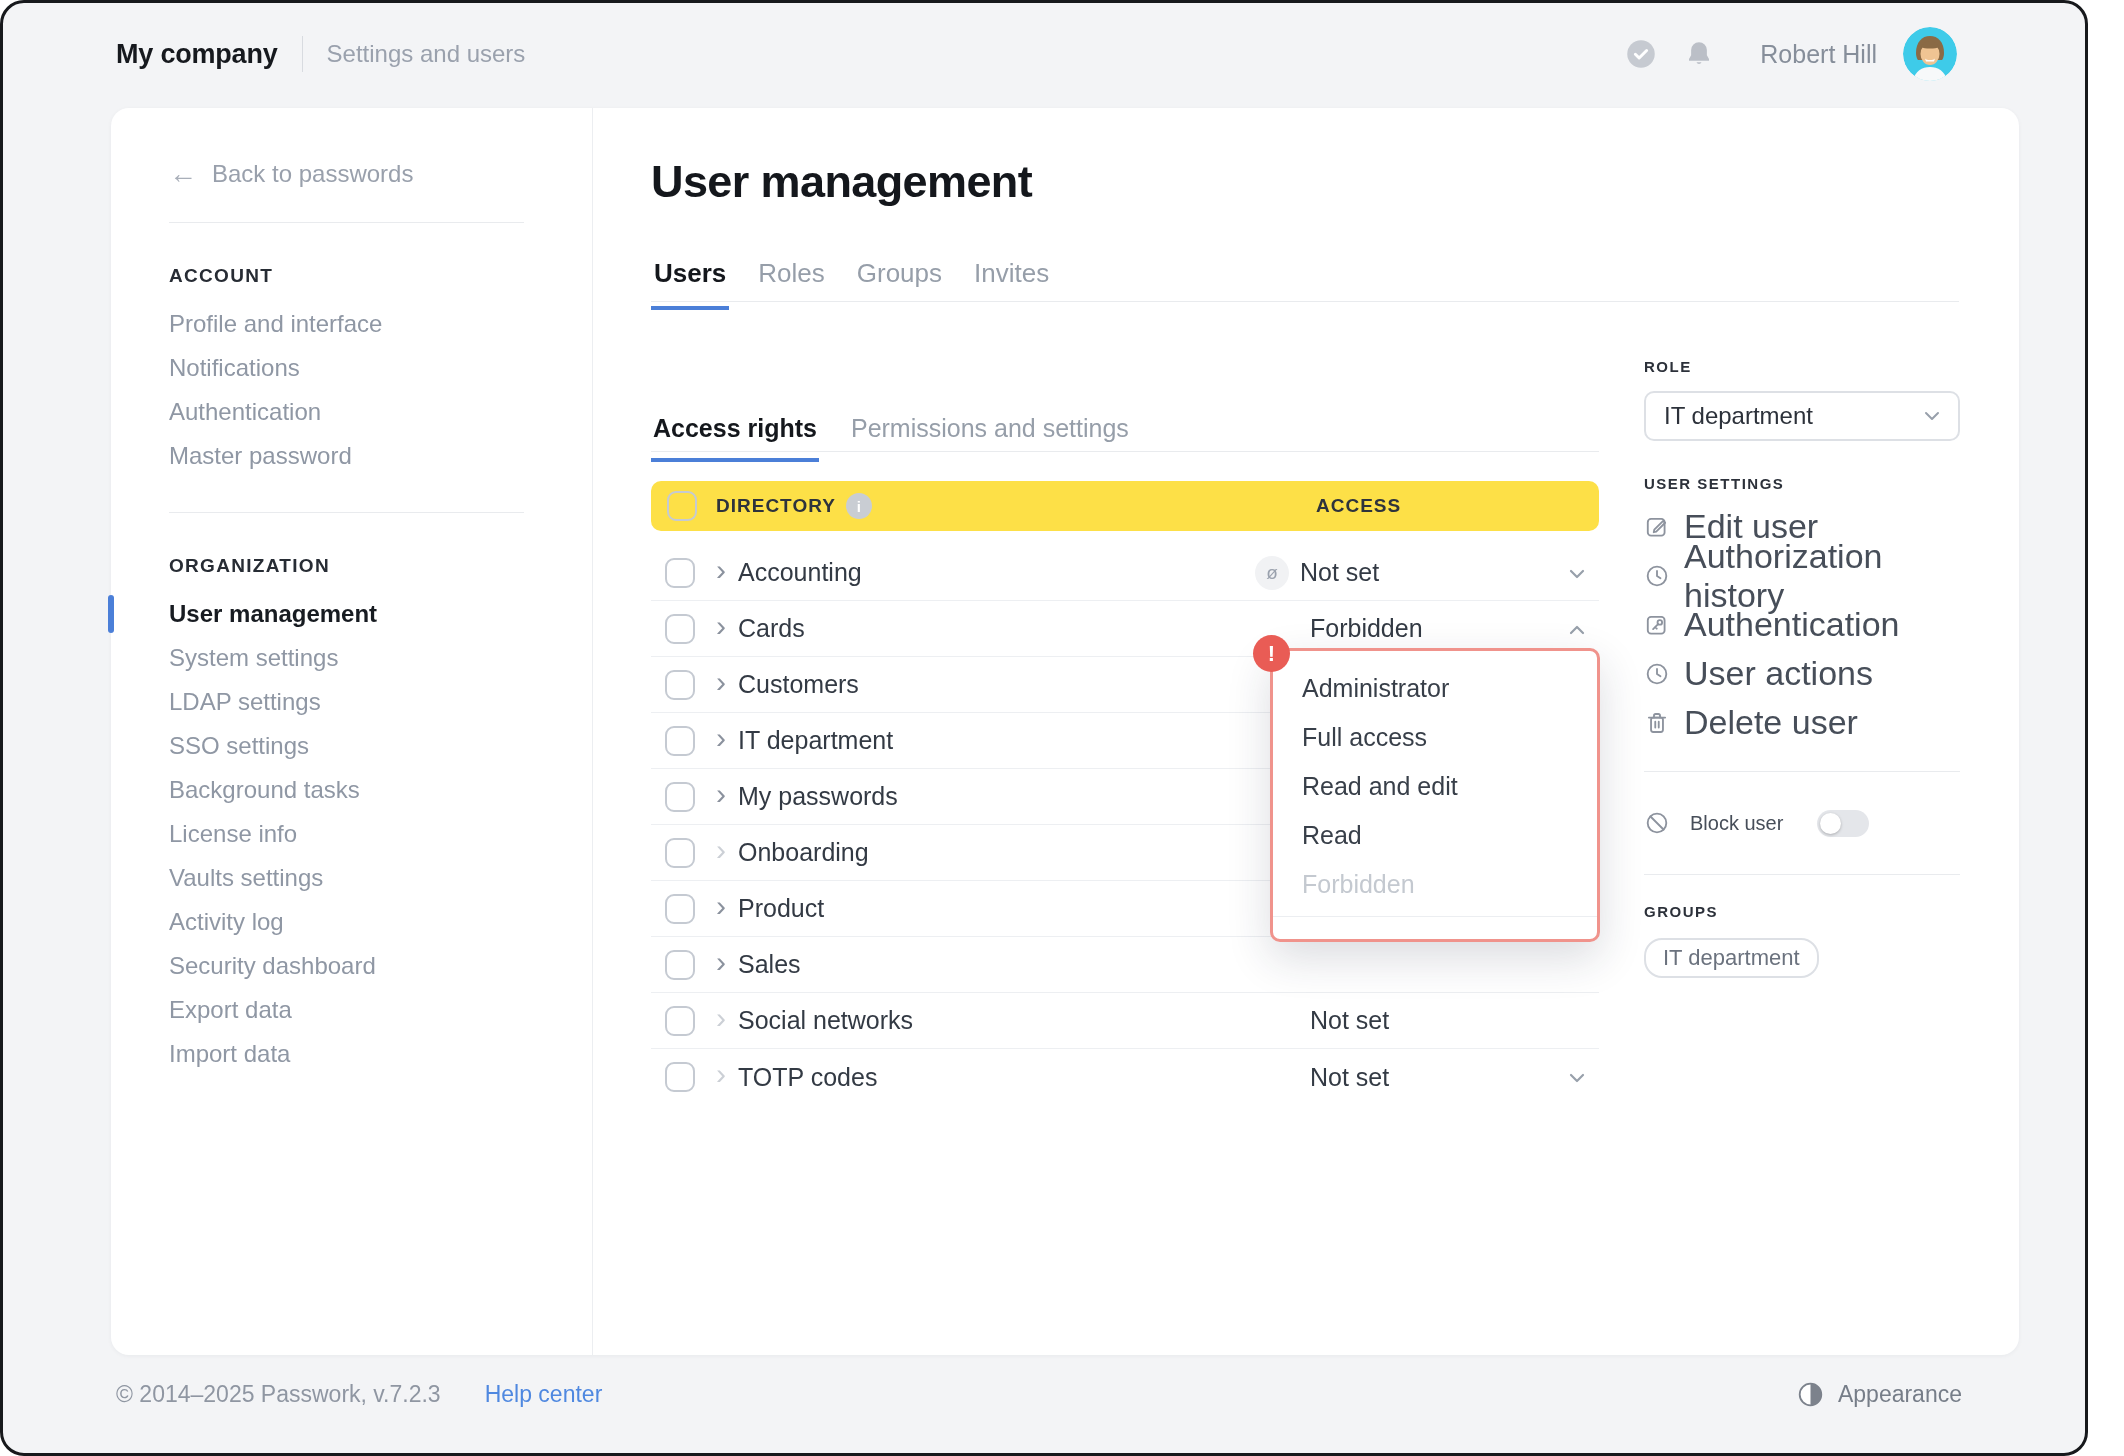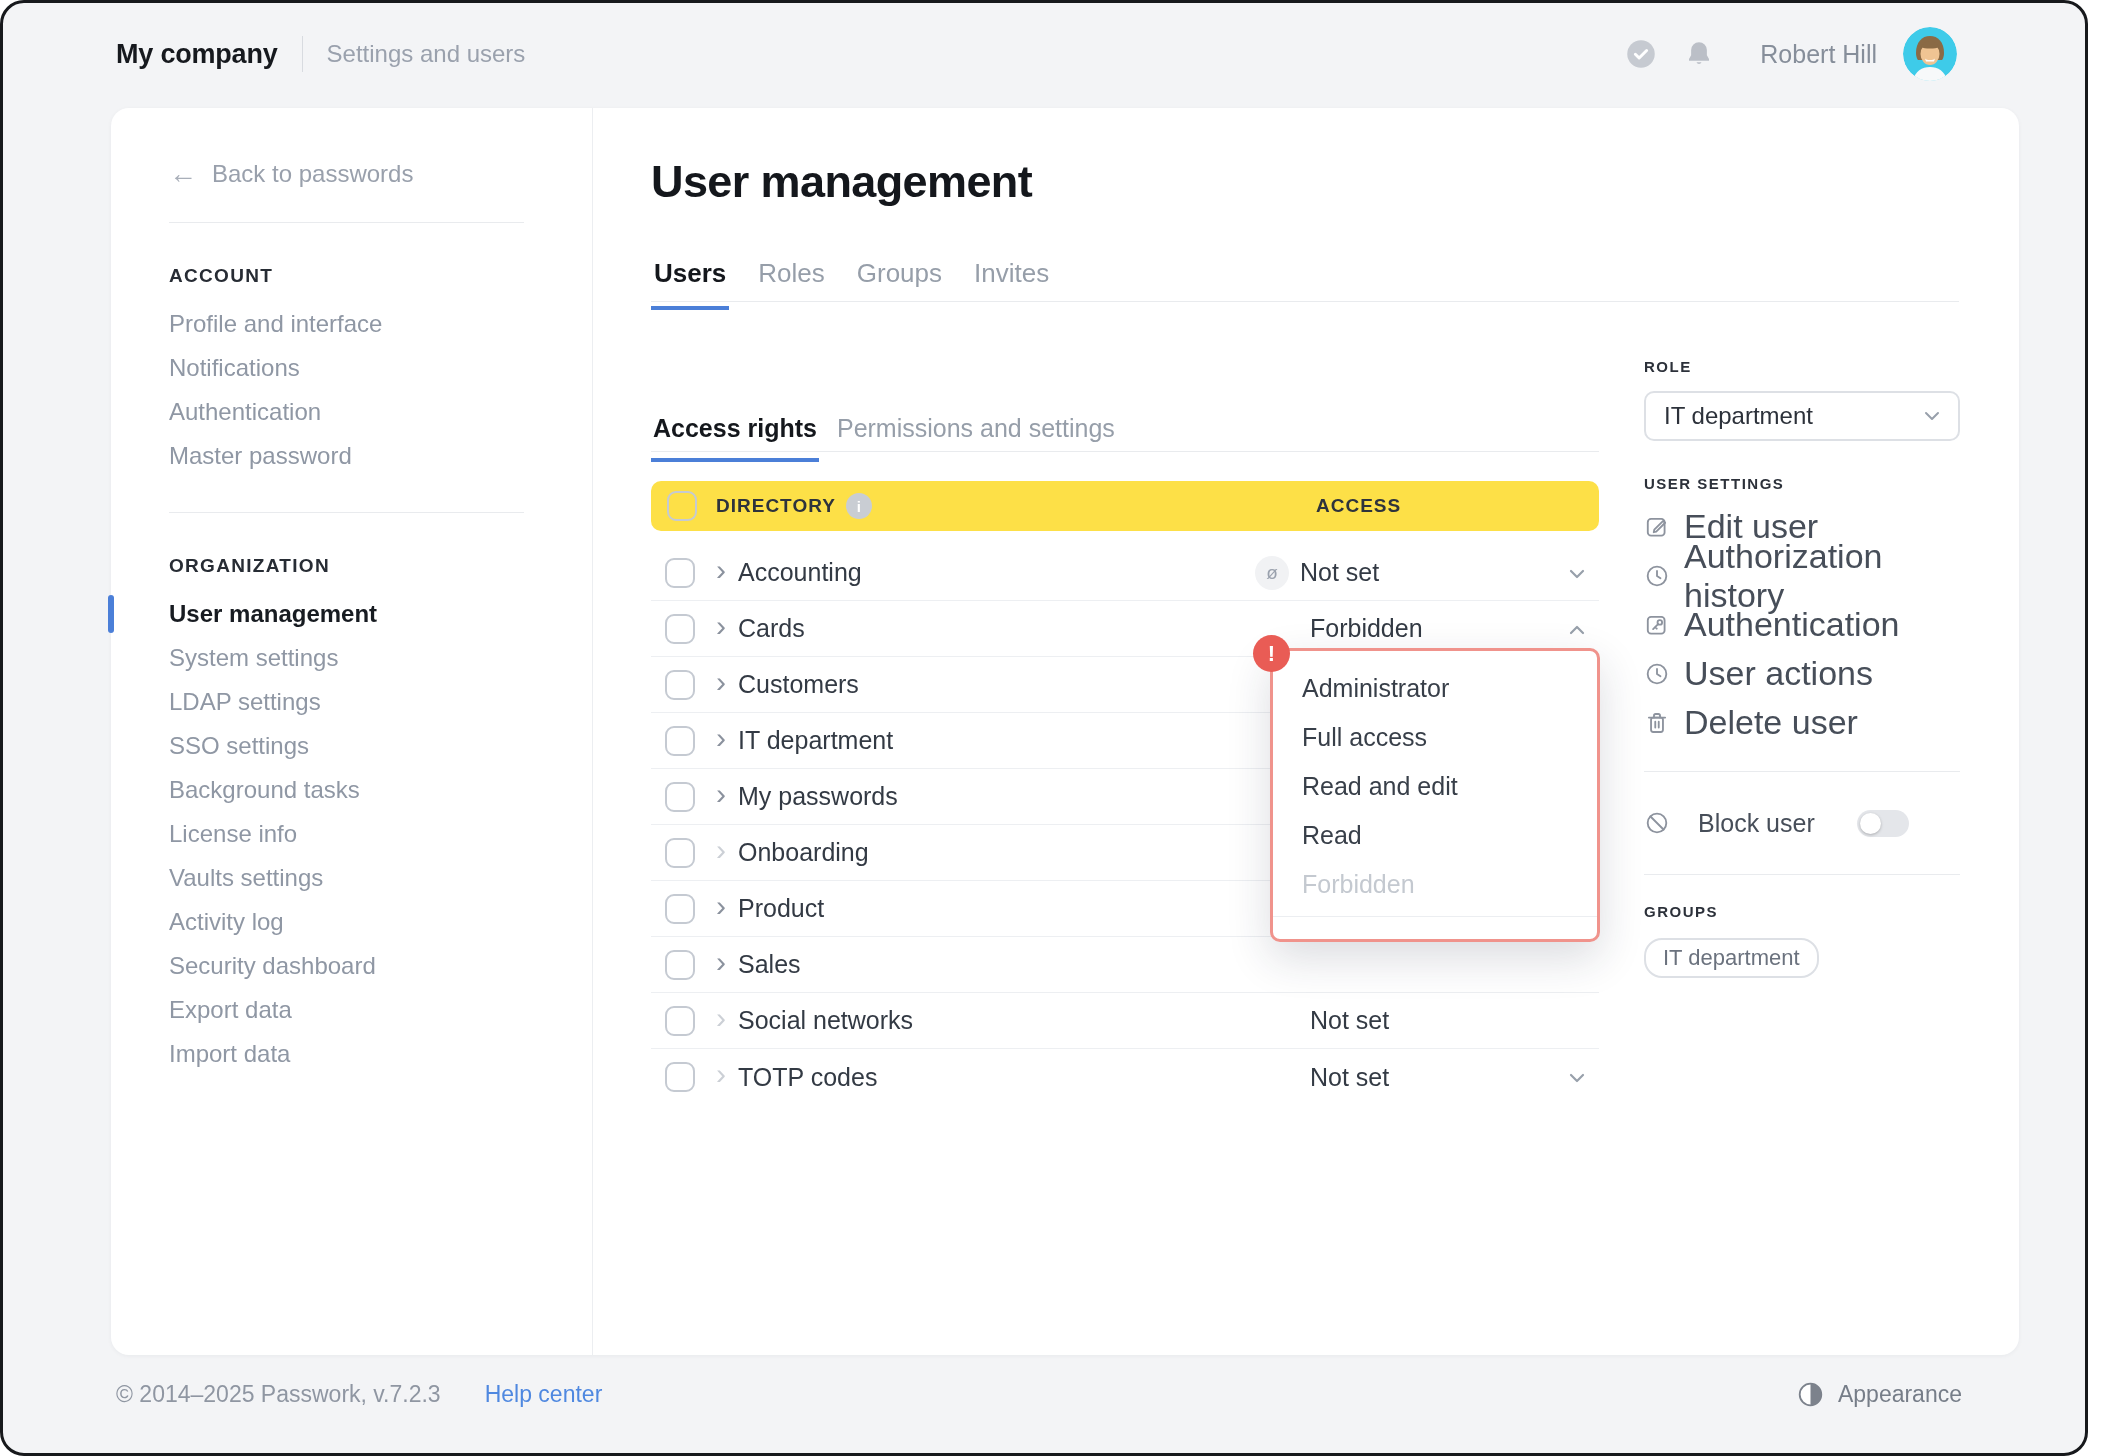--- a/index.html
+++ b/index.html
@@ -31,21 +31,21 @@
   .page-title{position:absolute;left:58px;top:48px;font-size:45px;font-weight:bold;color:#14171c;letter-spacing:-0.6px;}
   .tabs{position:absolute;left:58px;top:150px;display:flex;gap:26px;z-index:2;}
   .tab{font-size:26px;color:#969ea9;padding:0 3px 17px;border-bottom:4px solid transparent;}
   .tab.active{color:#14171c;font-weight:bold;border-bottom-color:#4b7fd8;}
   .tabs-divider{position:absolute;left:58px;width:1308px;top:193px;height:1px;background:#e9ebee;}
   .user-head{position:absolute;left:25px;top:248px;display:flex;align-items:center;}
   .user-back{width:22px;height:30px;margin-right:10px;}
   .user-name{font-size:28px;font-weight:bold;color:#14171c;}
   .user-login{font-size:28px;color:#9aa1ad;margin-left:10px;}
   .user-badge{width:30px;height:30px;border-radius:50%;border:2px solid #d5d9de;color:#bcc1c9;font-size:16px;font-weight:bold;display:flex;align-items:center;justify-content:center;margin-left:14px;box-sizing:border-box;}
-  .subtabs{position:absolute;left:58px;top:306px;display:flex;gap:16px;z-index:2;}
+  .subtabs{position:absolute;left:58px;top:306px;display:flex;gap:30px;z-index:2;}
   .subtab{font-size:25px;color:#969ea9;padding:0 2px 15px;border-bottom:4px solid transparent;}
   .subtab.active{color:#14171c;font-weight:bold;border-bottom-color:#4b7fd8;}
   .subtabs-divider{position:absolute;left:58px;width:948px;top:343px;height:1px;background:#e9ebee;}
   
   .table{position:absolute;left:58px;top:373px;width:948px;}
   .thead{position:relative;height:50px;background:#fde047;border-radius:10px;display:flex;align-items:center;padding:0 16px;box-sizing:border-box;}
   .cb{width:30px;height:30px;border:2px solid #c5cad2;border-radius:9px;box-sizing:border-box;flex:none;background:transparent;}
   .th-dir{font-size:19px;font-weight:bold;letter-spacing:1px;color:#2e333c;margin-left:19px;}
   .info-ico{width:26px;height:26px;border-radius:50%;background:#c9cdd3;color:#fff;font-size:15px;font-weight:bold;display:flex;align-items:center;justify-content:center;margin-left:10px;font-style:normal;}
   .th-access{position:absolute;left:665px;font-size:19px;font-weight:bold;letter-spacing:1px;color:#2e333c;}
@@ -72,21 +72,21 @@
   .dd-badge{position:absolute;left:-20px;top:-16px;width:37px;height:37px;border-radius:50%;background:#e95c55;color:#fff;font-size:22px;font-weight:bold;display:flex;align-items:center;justify-content:center;}
   
   .panel{position:absolute;left:1051px;top:250px;width:316px;}
   .panel-title{font-size:15px;font-weight:bold;letter-spacing:1.5px;color:#2c313a;}
   .role-select{margin-top:16px;height:50px;border:2px solid #dde0e5;border-radius:10px;display:flex;align-items:center;justify-content:space-between;padding:0 16px 0 18px;font-size:24px;color:#2c313a;box-sizing:border-box;}
   .settings-title{margin-top:34px;}
   .panel-list{margin-top:10px;}
   .panel-item{height:49px;display:flex;align-items:center;gap:14px;font-size:34px;color:#474e59;}
   .pi{width:26px;height:26px;flex:none;}
   .panel-divider{height:1px;background:#e9ebee;margin:24px 0;}
-  .block-row{height:54px;display:flex;align-items:center;gap:28px;font-size:25px;color:#474e59;}
+  .block-row{height:54px;display:flex;align-items:center;gap:20px;font-size:20px;color:#474e59;}
   .toggle{width:52px;height:27px;background:#e4e6ea;border-radius:14px;position:relative;margin-left:14px;}
   .knob{position:absolute;left:3px;top:3px;width:21px;height:21px;background:#fff;border-radius:50%;box-shadow:0 1px 3px rgba(0,0,0,0.25);}
   .groups-title{margin-top:28px;}
   .chips{margin-top:18px;display:flex;gap:12px;}
   .chip{border:2px solid #dde0e5;border-radius:18px;padding:5px 17px;font-size:22px;color:#6b727e;}
   
   .footer{position:absolute;left:113px;right:123px;top:1378px;display:flex;align-items:center;font-size:23px;color:#8f96a2;}
   .help-link{color:#4f88e0;margin-left:44px;}
   .appearance{display:flex;align-items:center;gap:14px;color:#767d88;}
   svg{display:block;}

